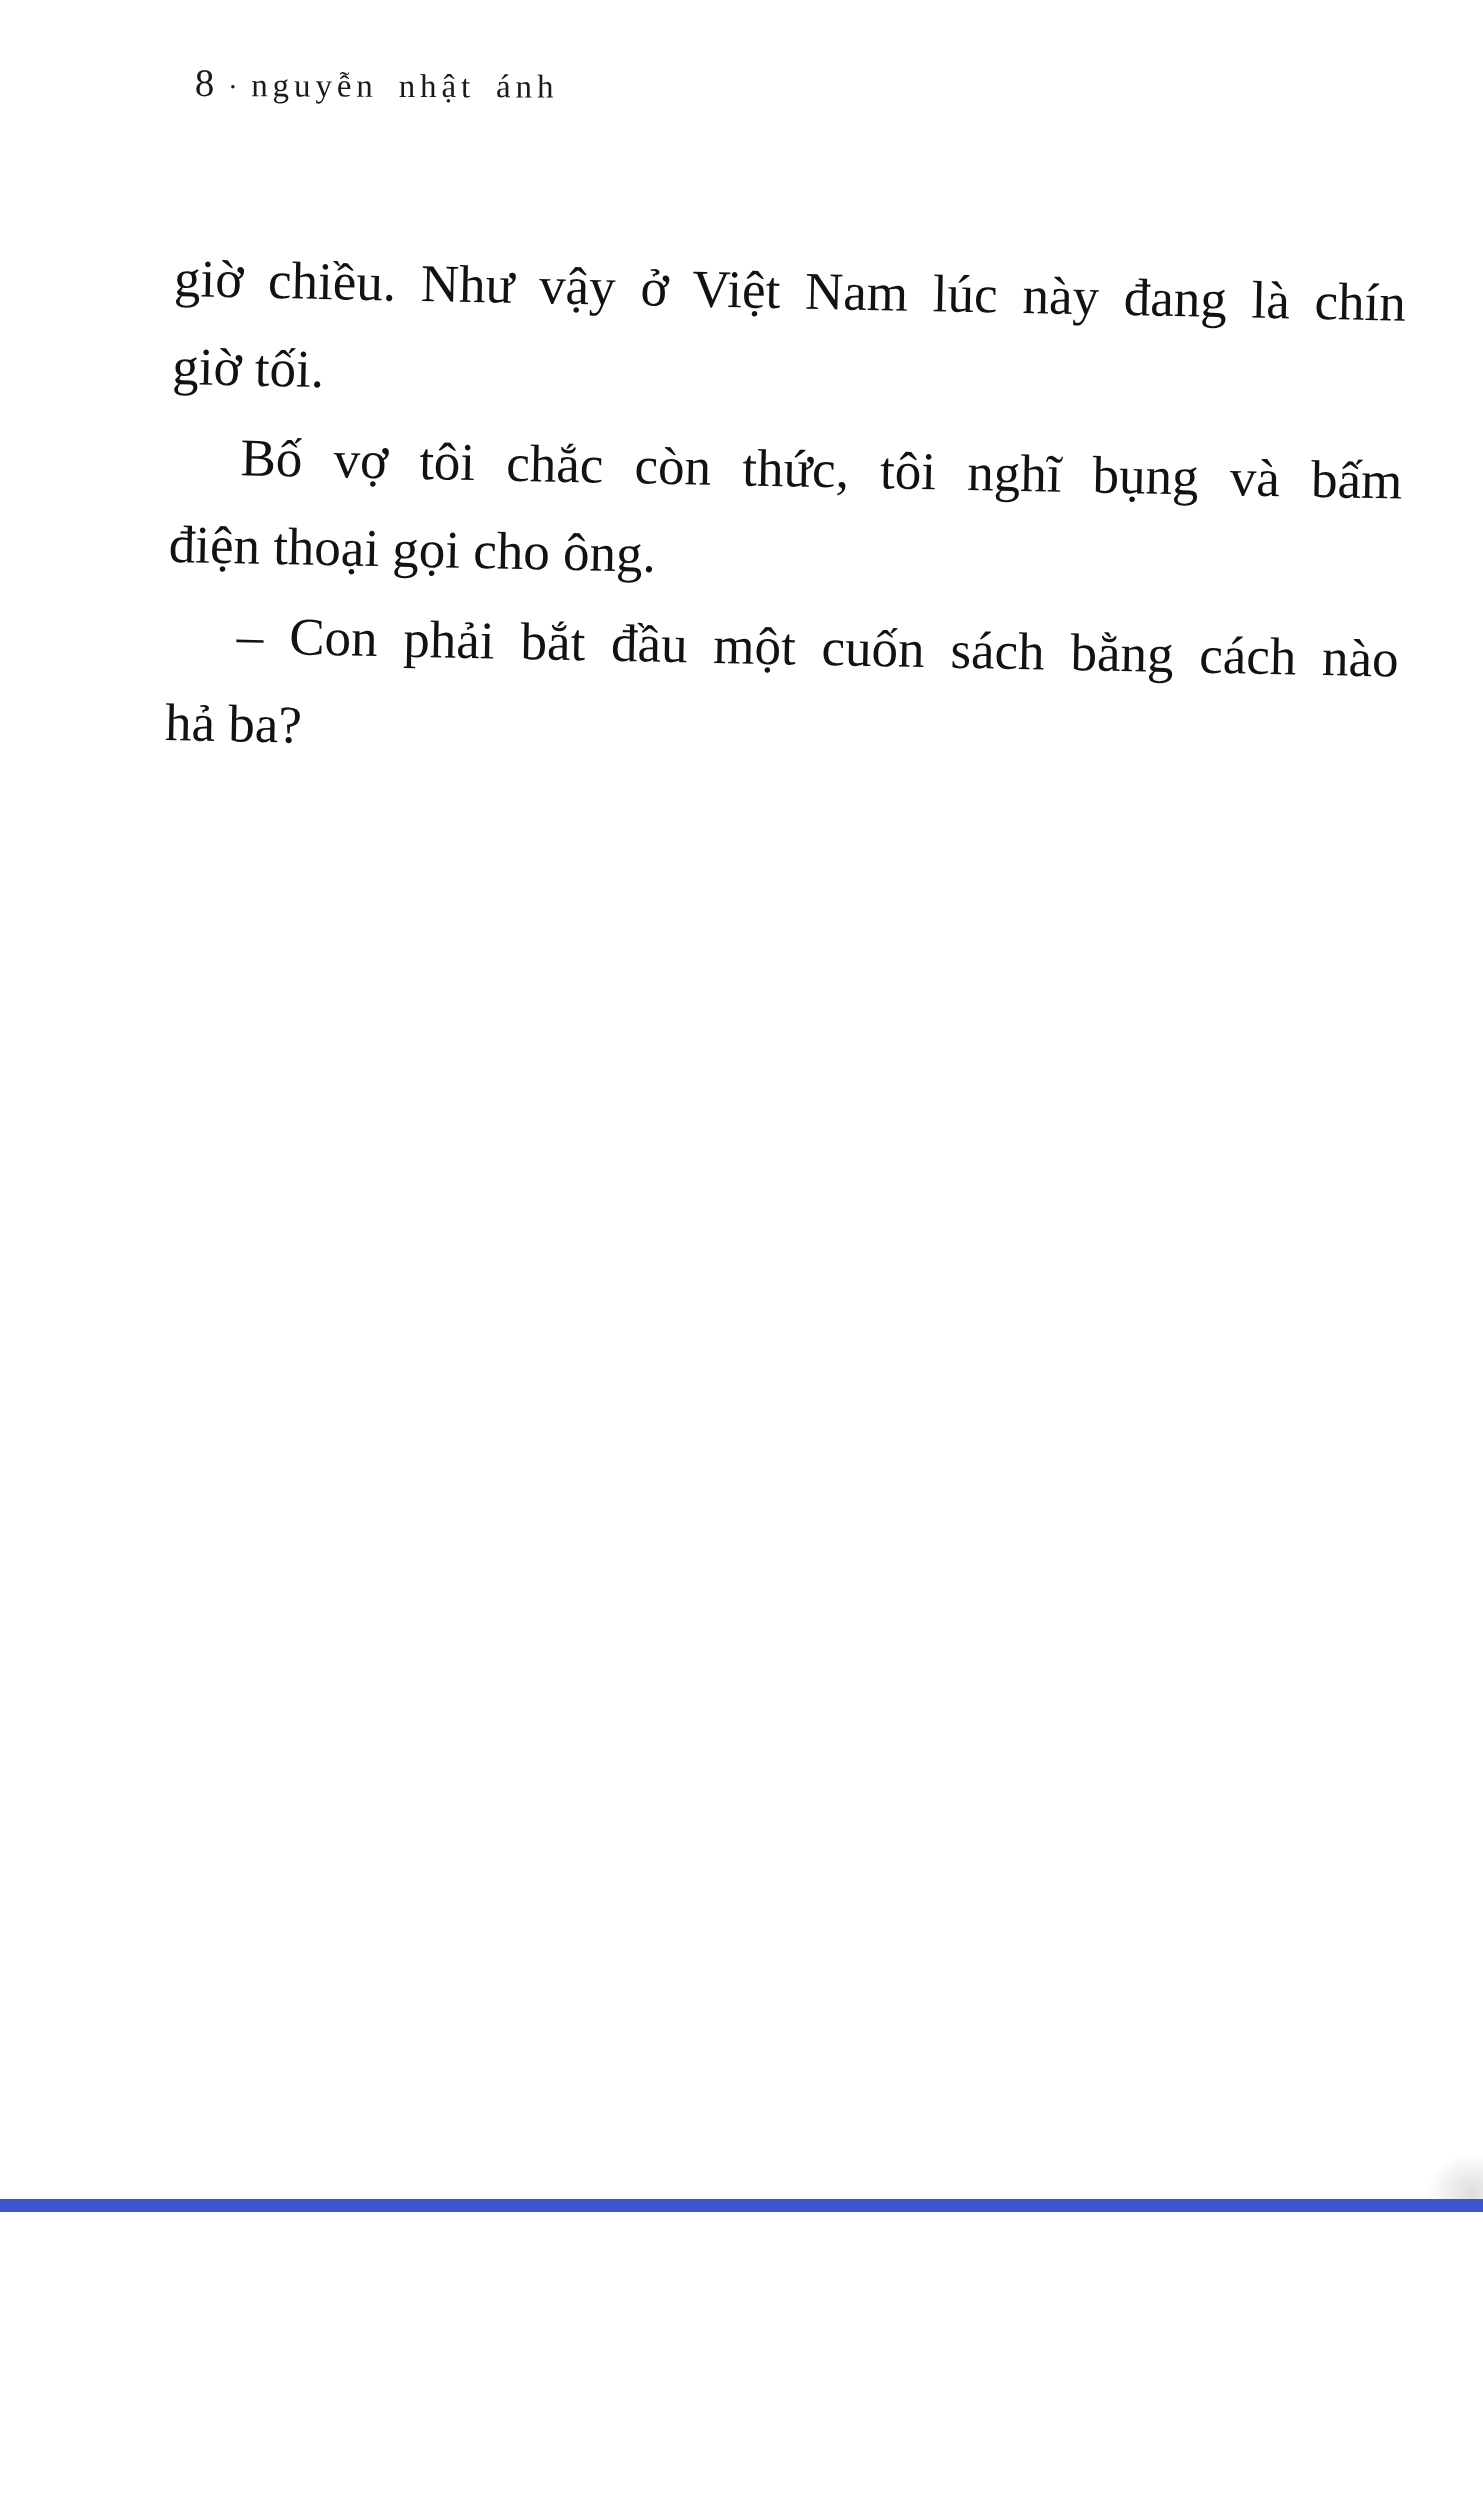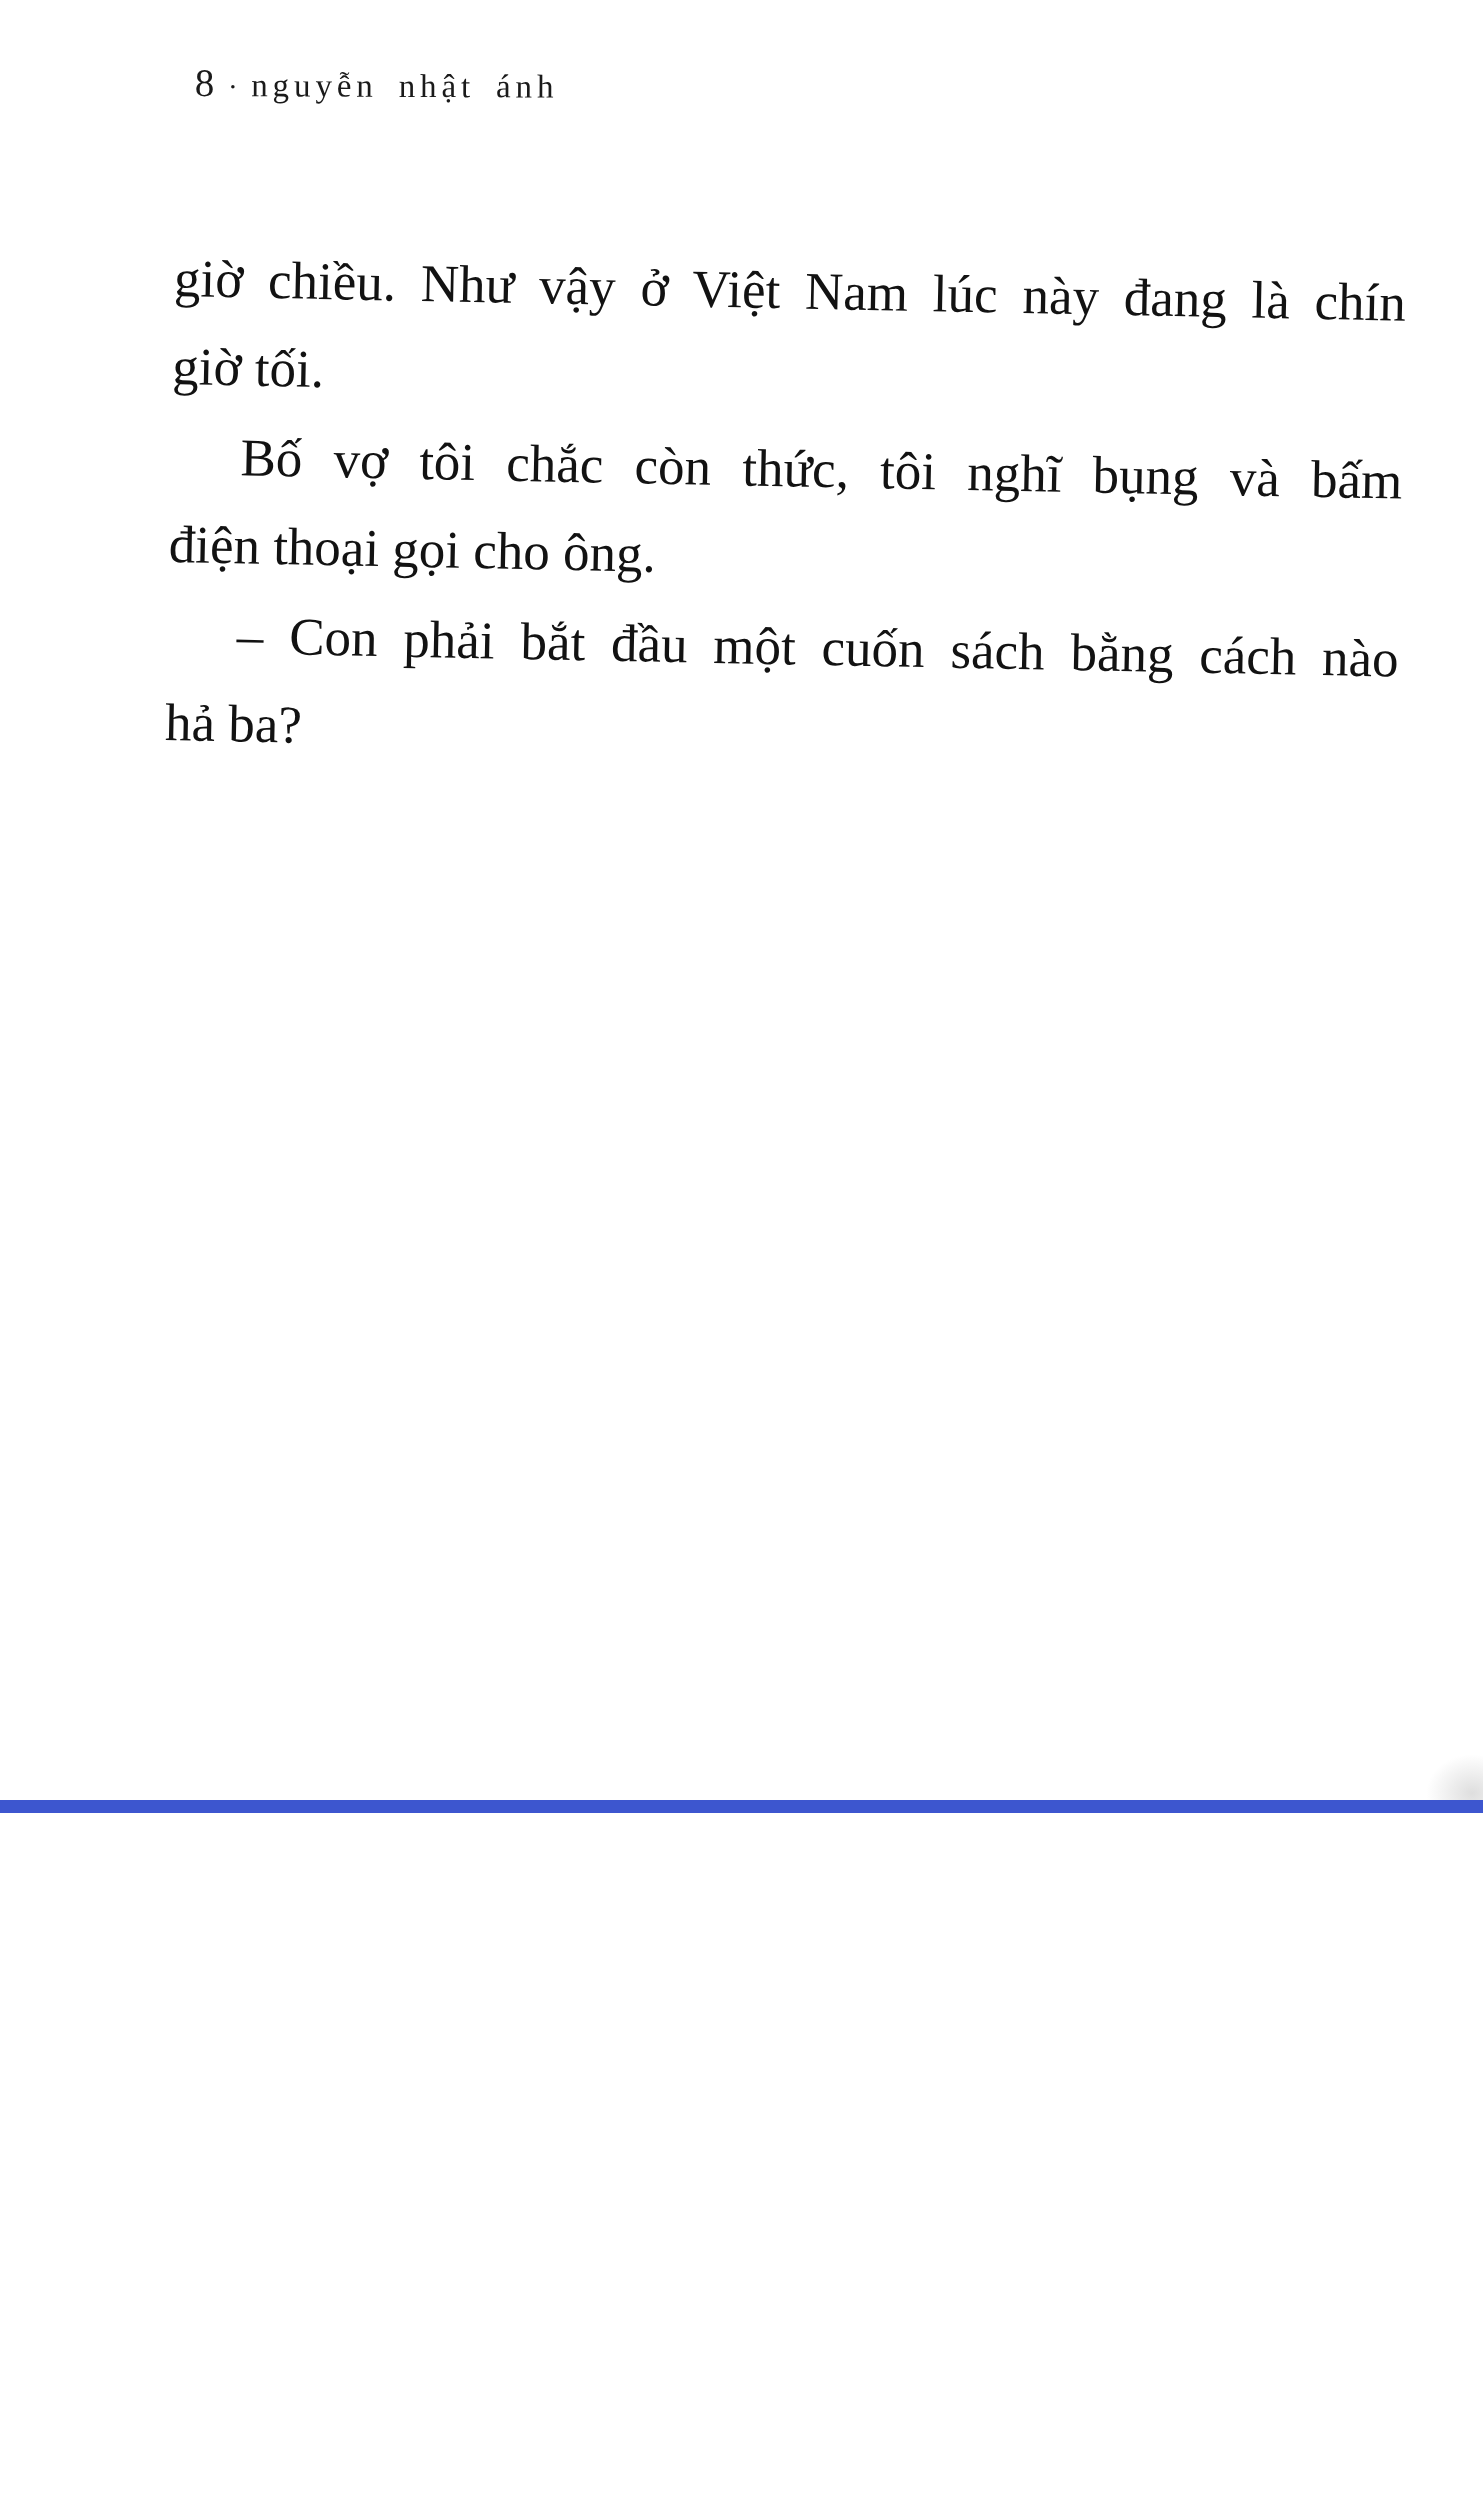--- a/index.html
+++ b/index.html
@@ -7,21 +7,21 @@
     padding: 0;
     background: #ffffff;
     width: 1484px;
     height: 2512px;
     overflow: hidden;
     font-family: "Liberation Serif", "DejaVu Serif", serif;
   }
   #page {
     position: relative;
     width: 1484px;
-    height: 1813px;
+    height: 2212px;
     background: #ffffff;
     color: #141414;
   }
   
   #running-header {
     position: absolute;
     left: 195px;
     top: 60px;
     font-size: 33px;
     color: #1a1a1a;

